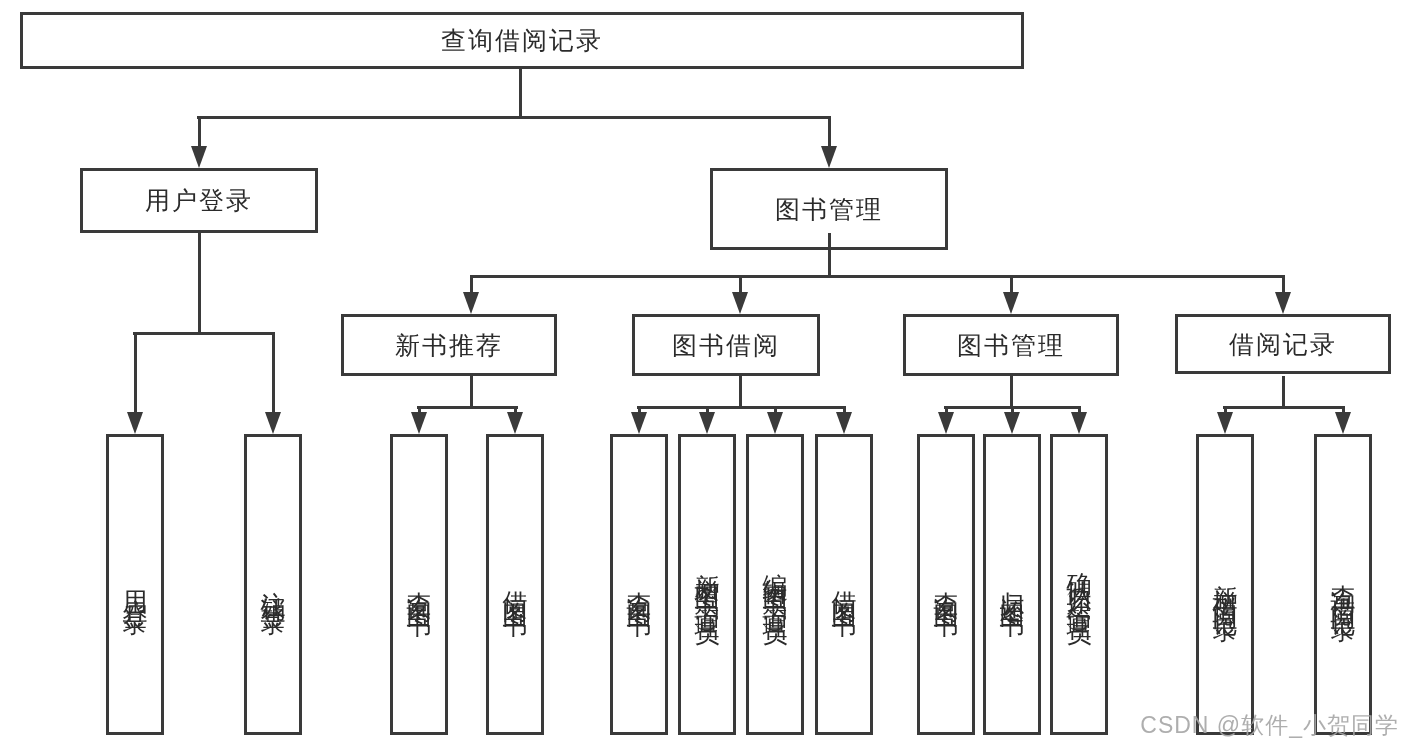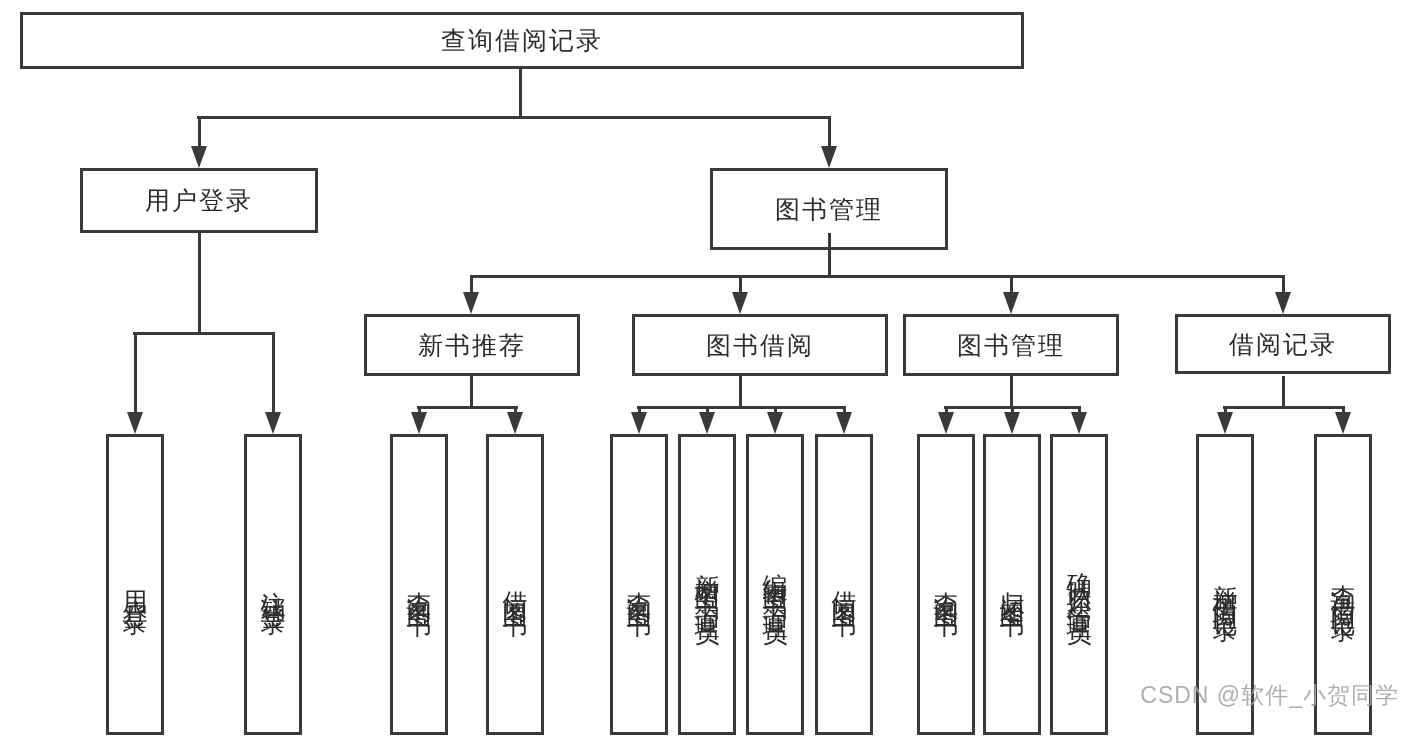--- a/index.html
+++ b/index.html
@@ -55,21 +55,21 @@
   .vline { position: absolute; width: 3px; background: var(--line); }
   .arrow {
     position: absolute;
     width: 0; height: 0;
     border-left: 8px solid transparent;
     border-right: 8px solid transparent;
     border-top: 22px solid var(--line);
   }
   .watermark {
     position: absolute;
-    top: 680px;
+    top: 710px;
     right: 6px;
     font-size: 23px;
     color: var(--watermark);
     letter-spacing: 1px;
     z-index: 10;
     opacity: 0.9;
   }
 </style>
 </head>
 <body>
@@ -99,22 +99,22 @@
   <div class="hline" style="left:470px; top:275px; width:814px;"></div>
   <div class="vline" style="left:470px;  top:275px; height:20px;"></div>
   <div class="arrow" style="left:463px;  top:292px;"></div>
   <div class="vline" style="left:739px;  top:275px; height:20px;"></div>
   <div class="arrow" style="left:732px;  top:292px;"></div>
   <div class="vline" style="left:1010px; top:275px; height:20px;"></div>
   <div class="arrow" style="left:1003px; top:292px;"></div>
   <div class="vline" style="left:1282px; top:275px; height:20px;"></div>
   <div class="arrow" style="left:1275px; top:292px;"></div>
 
-  <div class="node" style="left:364px; top:314px; width:216px; height:62px;">新书推荐</div>
-  <div class="node" style="left:632px; top:314px; width:256px; height:62px;">图书借阅</div>
+  <div class="node" style="left:341px; top:314px; width:216px; height:62px;">新书推荐</div>
+  <div class="node" style="left:632px; top:314px; width:188px; height:62px;">图书借阅</div>
   <div class="node" style="left:903px; top:314px; width:216px; height:62px;">图书管理</div>
   <div class="node" style="left:1175px; top:314px; width:216px; height:60px;">借阅记录</div>
 
   <div class="vline" style="left:470px; top:376px; height:32px;"></div>
   <div class="hline" style="left:417px; top:406px; width:101px;"></div>
   <div class="vline" style="left:418px; top:406px; height:10px;"></div>
   <div class="arrow" style="left:411px; top:412px;"></div>
   <div class="vline" style="left:514px; top:406px; height:10px;"></div>
   <div class="arrow" style="left:507px; top:412px;"></div>
 

